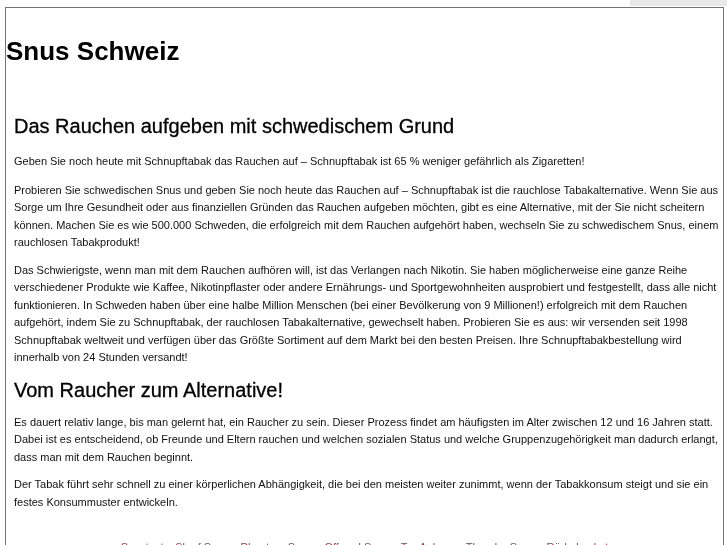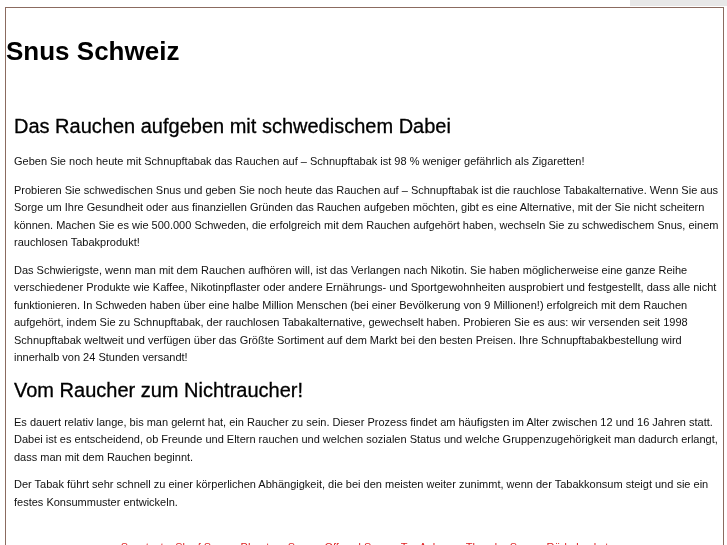--- a/index.html
+++ b/index.html
@@ -84,26 +84,26 @@
   </style>
 </head>
 <body>
 
 <div class="topstrip"></div>
 
 <div class="page">
   <h1 class="site-title">Snus Schweiz</h1>
 
   <div class="content">
-    <h2>Das Rauchen aufgeben mit schwedischem Dabei</h2>
-    <p class="p-first">Geben Sie noch heute mit Schnupftabak das Rauchen auf – Schnupftabak ist 98 % weniger gefährlich als Zigaretten!</p>
+    <h2>Das Rauchen aufgeben mit schwedischem Grund</h2>
+    <p class="p-first">Geben Sie noch heute mit Schnupftabak das Rauchen auf – Schnupftabak ist 65 % weniger gefährlich als Zigaretten!</p>
     <p>Probieren Sie schwedischen Snus und geben Sie noch heute das Rauchen auf – Schnupftabak ist die rauchlose Tabakalternative. Wenn Sie aus Sorge um Ihre Gesundheit oder aus finanziellen Gründen das Rauchen aufgeben möchten, gibt es eine Alternative, mit der Sie nicht scheitern können. Machen Sie es wie 500.000 Schweden, die erfolgreich mit dem Rauchen aufgehört haben, wechseln Sie zu schwedischem Snus, einem rauchlosen Tabakprodukt!</p>
     <p>Das Schwierigste, wenn man mit dem Rauchen aufhören will, ist das Verlangen nach Nikotin. Sie haben möglicherweise eine ganze Reihe verschiedener Produkte wie Kaffee, Nikotinpflaster oder andere Ernährungs- und Sportgewohnheiten ausprobiert und festgestellt, dass alle nicht funktionieren. In Schweden haben über eine halbe Million Menschen (bei einer Bevölkerung von 9 Millionen!) erfolgreich mit dem Rauchen aufgehört, indem Sie zu Schnupftabak, der rauchlosen Tabakalternative, gewechselt haben. Probieren Sie es aus: wir versenden seit 1998 Schnupftabak weltweit und verfügen über das Größte Sortiment auf dem Markt bei den besten Preisen. Ihre Schnupftabakbestellung wird innerhalb von 24 Stunden versandt!</p>
 
-    <h2 class="h2-second">Vom Raucher zum Nichtraucher!</h2>
+    <h2 class="h2-second">Vom Raucher zum Alternative!</h2>
     <p>Es dauert relativ lange, bis man gelernt hat, ein Raucher zu sein. Dieser Prozess findet am häufigsten im Alter zwischen 12 und 16 Jahren statt. Dabei ist es entscheidend, ob Freunde und Eltern rauchen und welchen sozialen Status und welche Gruppenzugehörigkeit man dadurch erlangt, dass man mit dem Rauchen beginnt.</p>
     <p>Der Tabak führt sehr schnell zu einer körperlichen Abhängigkeit, die bei den meisten weiter zunimmt, wenn der Tabakkonsum steigt und sie ein festes Konsummuster entwickeln.</p>
   </div>
 
   <div class="footer-links">
     <a href="#">Snustest</a><span class="sep">-</span><a href="#">Skruf Snus</a><span class="sep">-</span><a href="#">Phantom Snus</a><span class="sep">-</span><a href="#">Offroad Snus</a><span class="sep">-</span><a href="#">Tre Ankare</a><span class="sep">-</span><a href="#">Thunder Snus</a><span class="sep">-</span><a href="#">Röda Lacket</a>
   </div>
 </div>
 
 </body></html>

